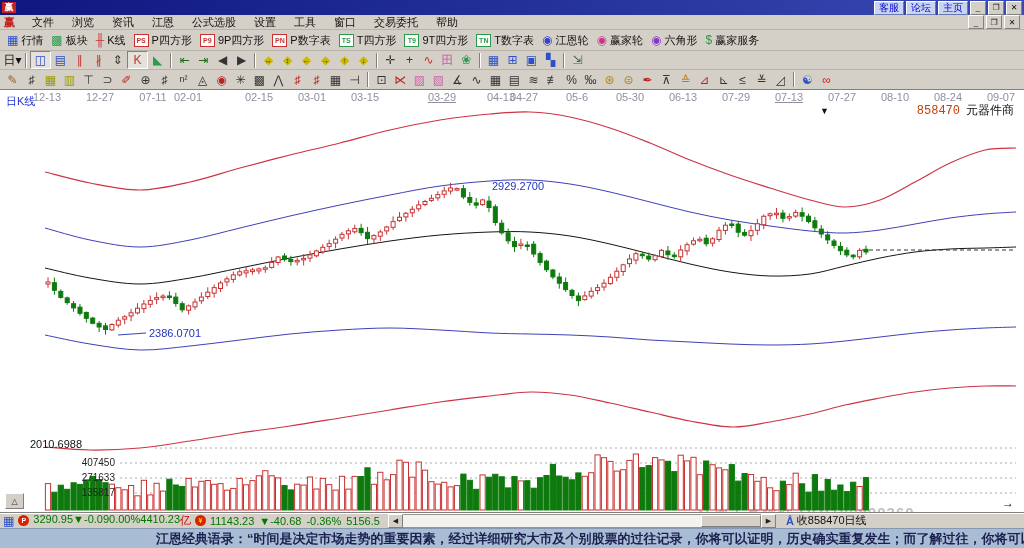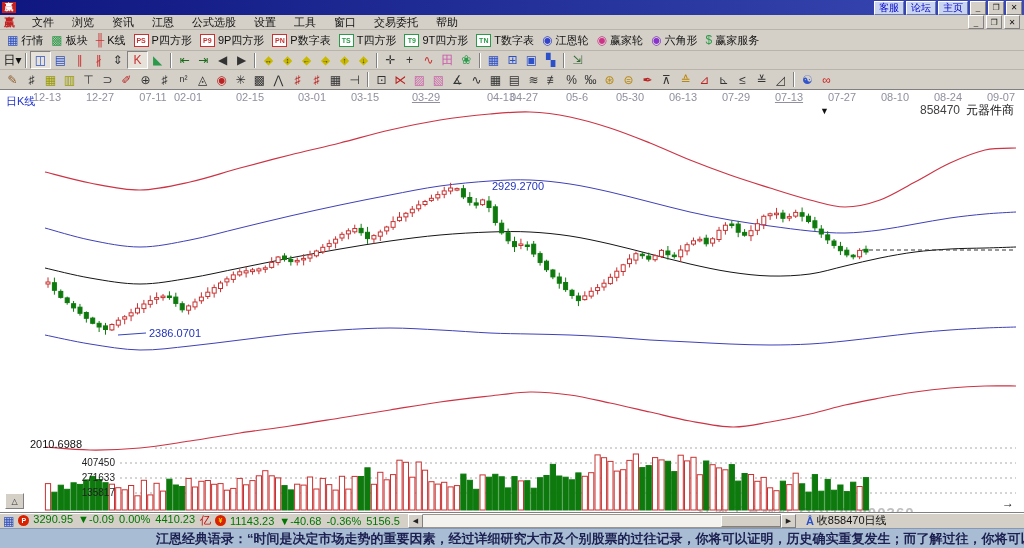--- a/index.html
+++ b/index.html
@@ -29,21 +29,21 @@
   .ibtn .arr{position:absolute;font-size:7px;color:#222;font-style:normal;}
   .sep{width:1px;height:15px;background:#808080;border-right:1px solid #fff;margin:0 3px;}
   
   .chart{position:absolute;top:90px;left:0;width:1024px;height:422px;background:#fff;overflow:hidden;}
   .chart svg{position:absolute;top:0;left:0;z-index:2;}
   .date{position:absolute;top:1px;width:32px;text-align:center;font-size:11px;color:#8f8f9f;z-index:3;}
   .lk{position:absolute;top:4px;left:6px;font-size:11px;color:#2233cc;z-index:3;}
   .ind{position:absolute;top:13px;left:32px;display:flex;gap:14px;font-size:11px;z-index:3;}
   .ind .iname{color:#111;}
   .sym{position:absolute;top:12px;right:10px;font-size:12px;z-index:3;}
-  .sym .code{color:#404040;margin-right:6px;}
+  .sym .code{color:#c2410c;margin-right:6px;font-family:Liberation Mono, monospace;}
   .sym .name{color:#111;}
   .wm-qq{position:absolute;left:698px;top:414px;font-size:15px;font-weight:bold;color:#bfbfbf;letter-spacing:1px;z-index:1;}
   .tri-btn{position:absolute;left:5px;top:403px;width:17px;height:14px;background:#d4d0c8;border:1px solid;border-color:#fff #808080 #808080 #fff;font-size:8px;color:#333;display:flex;align-items:center;justify-content:center;z-index:4;cursor:pointer;}
   .rarrow{position:absolute;right:10px;top:406px;font-size:12px;color:#111;z-index:4;cursor:pointer;}
   
   .statusbar{position:absolute;top:512px;left:0;width:1024px;height:16px;background:#d4d0c8;border-top:1px solid #808080;box-shadow:inset 0 1px #fff;display:flex;align-items:center;padding:0 3px;box-sizing:border-box;font-size:11px;gap:4px;}
   .sb-ico{font-size:12px;color:#2b50c8;}
   .round{width:11px;height:11px;border-radius:50%;background:#d92200;color:#fff;font-size:7px;font-weight:bold;display:flex;align-items:center;justify-content:center;}
   .round.gold{color:#ffd700;}
   .g{color:#007700;white-space:nowrap;}
@@ -642,24 +642,24 @@
         <text x="115" y="466" fill="#222" font-size="10" text-anchor="end" font-family="Liberation Sans, DejaVu Sans, sans-serif">407450</text>
         <text x="115" y="481" fill="#222" font-size="10" text-anchor="end" font-family="Liberation Sans, DejaVu Sans, sans-serif">271633</text>
         <text x="115" y="496" fill="#222" font-size="10" text-anchor="end" font-family="Liberation Sans, DejaVu Sans, sans-serif">135817</text>
         <text x="820" y="114" fill="#111" font-size="9">▼</text>
       </svg>
     <div id="date-axis">
         <span class="date" style="left: 31px;">12-13</span>
         <span class="date" style="left: 84px;">12-27</span>
         <span class="date" style="left: 137px;">07-11</span>
         <span class="date" style="left: 172px;">02-01</span>
-        <span class="date" style="left: 234px;">02-15</span>
+        <span class="date" style="left: 243px;">02-15</span>
         <span class="date" style="left: 296px;">03-01</span>
         <span class="date" style="left: 349px;">03-15</span>
-        <span class="date" style="left: 410px; text-decoration: underline;">03-29</span>
+        <span class="date" style="left: 426px; text-decoration: underline;">03-29</span>
         <span class="date" style="left: 455px; margin-left: 30px;">04-13</span>
         <span class="date" style="left: 508px;">04-27</span>
         <span class="date" style="left: 561px;">05-6</span>
         <span class="date" style="left: 614px;">05-30</span>
         <span class="date" style="left: 667px;">06-13</span>
         <span class="date" style="left: 720px;">07-29</span>
         <span class="date" style="left: 773px; text-decoration: underline;">07-13</span>
         <span class="date" style="left: 826px;">07-27</span>
         <span class="date" style="left: 879px;">08-10</span>
         <span class="date" style="left: 932px;">08-24</span>
@@ -669,21 +669,21 @@
     <div class="sym">
       <span class="code">858470</span><span class="name">元器件商</span>
     </div>
     <div class="tri-btn">△</div>
     <div class="rarrow">→</div>
   </div>
 
   <div class="statusbar">
     <span class="sb-ico">▦</span>
     <span class="round">P</span>
-    <span id="m1" style="display:flex;gap:5px;justify-content:flex-end;">
+    <span id="m1" style="display:flex;justify-content:flex-end;">
         <span class="g">3290.95</span>
         <span class="g">▼-0.09</span>
         <span class="g">0.00%</span>
         <span class="g">4410.23</span>
         <span class="r">亿</span>
       </span>
     <span class="round gold">¥</span>
     <span id="m2" style="display:flex;gap:5px;">
         <span class="g">11143.23</span>
         <span class="g">▼-40.68</span>

